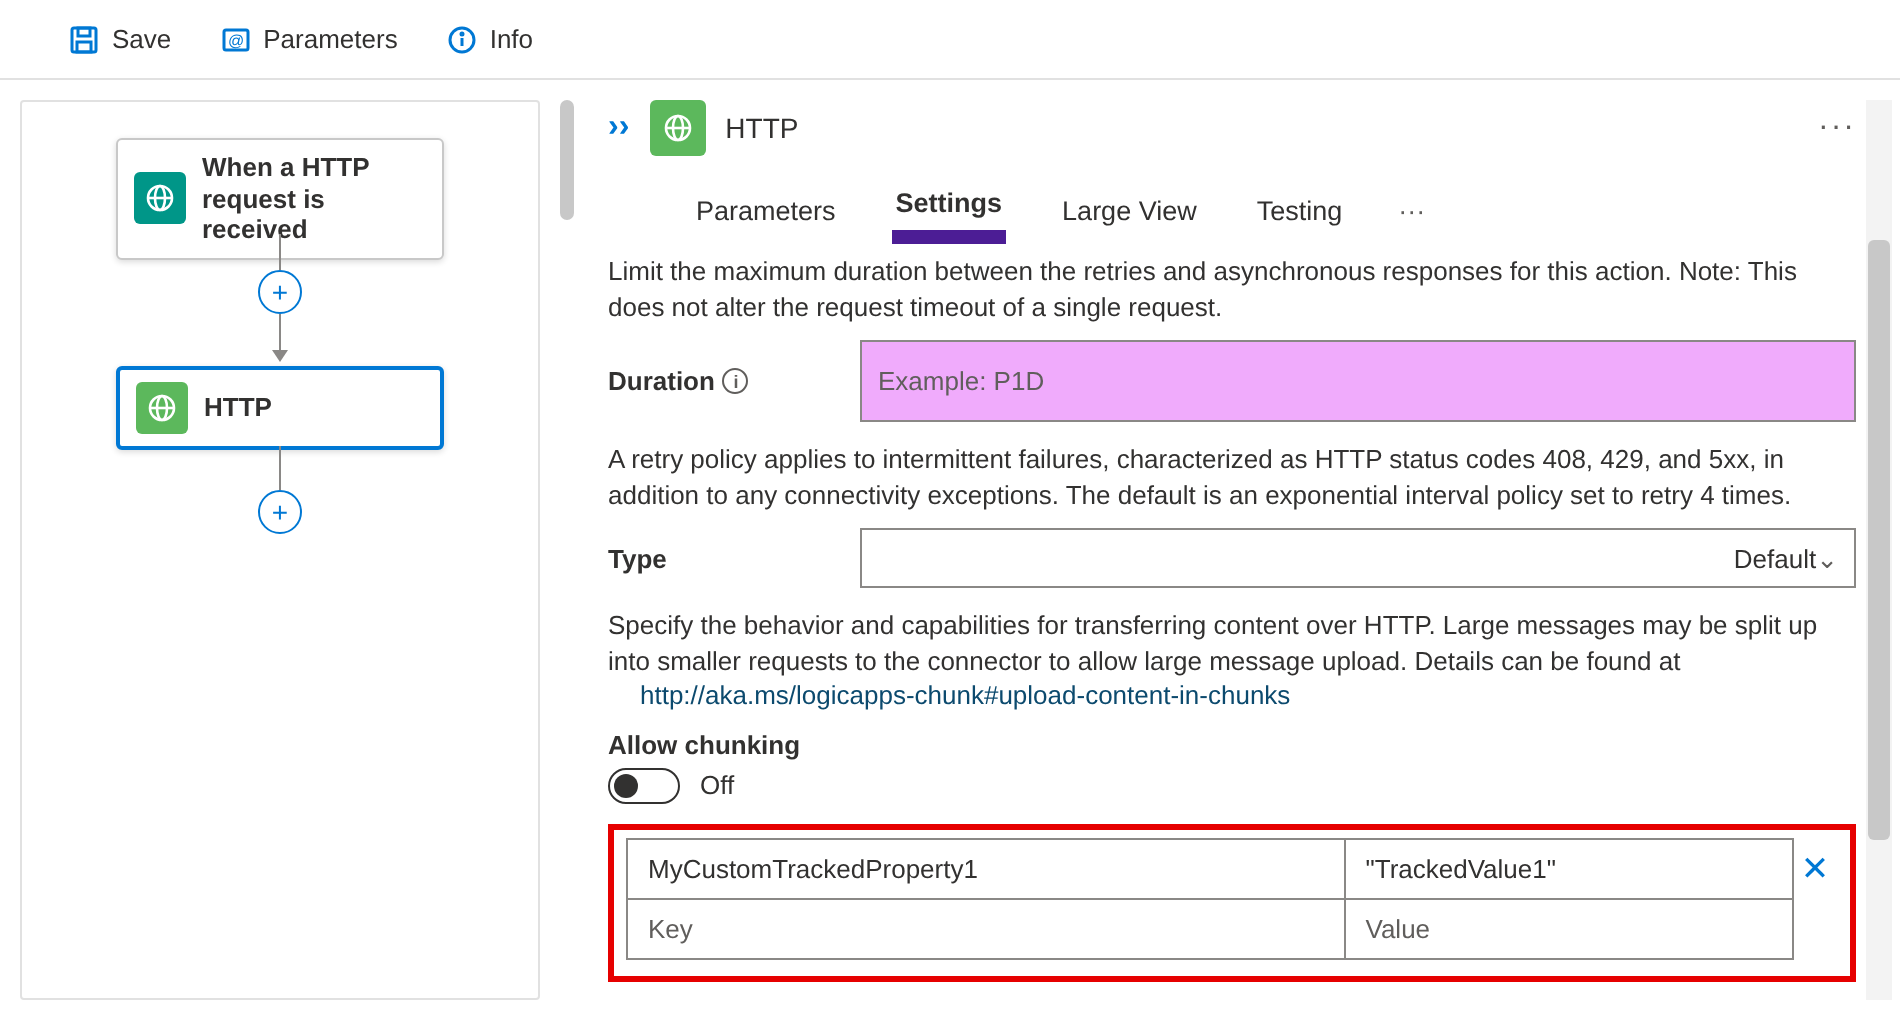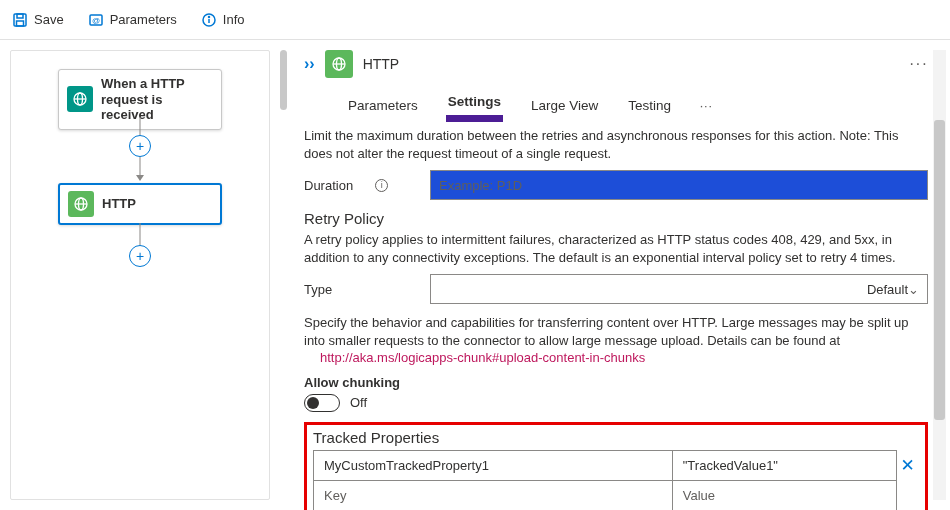--- a/index.html
+++ b/index.html
@@ -1,20 +1,20 @@
 <!DOCTYPE html>
 <html><head>
 <meta charset="utf-8">
 <style>
   * { box-sizing: border-box; }
   html, body { margin:0; padding:0; font-family: "Segoe UI", Arial, sans-serif; font-size:13px; color:#323130; }
   body { width:950px; height:510px; background:#fff; overflow:hidden; position:relative; }
 
   
-  .toolbar { height:40px; border-bottom:1px solid #e1e1e1; display:flex; align-items:center; padding:0 4px; }
+  .toolbar { height:40px; border-bottom:1px solid #e1e1e1; display:flex; align-items:center; padding:0 26px; }
   .tb-btn { display:flex; align-items:center; gap:6px; padding:4px 8px; margin-right:8px; cursor:pointer; color:#323130; font-size:13px; }
   .tb-icon { width:16px; height:16px; display:flex; align-items:center; justify-content:center; color:#0078d4; }
   .tb-icon svg { width:16px; height:16px; stroke:#0078d4; fill:none; stroke-width:1.5; }
 
   .main { display:flex; height:470px; }
 
   
   .canvas-wrap { width:290px; position:relative; overflow:hidden; }
   .canvas-inner { position:absolute; left:10px; top:10px; right:20px; bottom:10px; border:1px solid #e1e1e1; border-radius:2px; }
   .canvas { position:relative; width:100%; height:100%; }
@@ -38,27 +38,27 @@
   .panel-more { margin-left:auto; color:#605e5c; cursor:pointer; font-size:16px; letter-spacing:1px; }
 
   .tabs { display:flex; gap:26px; border-bottom:1px solid transparent; margin:4px 0 4px 42px; font-size:13.5px; align-items:center; }
   .tab { padding:6px 2px; cursor:pointer; color:#323130; }
   .tab.active { border-bottom:7px solid #4c1d95; font-weight:600; }
   .tab-more { color:#605e5c; cursor:pointer; }
 
   .content { padding:0 0 0 0; font-size:13px; }
   .desc { color:#323130; margin:4px 0 8px 0; line-height:1.35; }
   .row-inline { display:flex; align-items:center; gap:16px; margin-bottom:10px; }
-  .field-label { width:110px; display:flex; align-items:center; gap:22px; font-size:13px; }
+  .field-label { width:110px; display:flex; align-items:center; gap:4px; font-size:13px;font-weight:bold; }
   .info-dot { width:13px; height:13px; border:1px solid #605e5c; border-radius:50%; display:inline-flex; align-items:center; justify-content:center; font-size:9px; color:#605e5c; }
-  .text-input { flex:1; height:30px; border:1px solid #8a8886; padding:4px 8px; font-size:13px; background:#1d4ed8; }
+  .text-input { flex:1; height:41px; border:1px solid #8a8886; padding:4px 8px; font-size:13px; background:#f0abfc; }
   .text-input::placeholder { color:#605e5c; }
 
   .section-head { font-size:15px; margin:4px 0 0 0; }
-  .link { color:#be185d; text-decoration:none;padding-left:16px; }
+  .link { color:#0c4a6e; text-decoration:none;padding-left:16px; }
 
   .select { flex:1; height:30px; border:1px solid #8a8886; background:#fff; display:flex; align-items:center; justify-content:flex-end; padding:0 8px; cursor:pointer; }
   .chev { color:#605e5c; }
 
   .bold-label { font-weight:600; margin-top:0; }
   .toggle-row { display:flex; align-items:center; gap:10px; margin:4px 0 10px 0; }
   .toggle { width:36px; height:18px; border:1px solid #323130; border-radius:10px; position:relative; background:#fff; cursor:pointer; }
   .toggle-knob { width:12px; height:12px; background:#323130; border-radius:50%; position:absolute; left:2px; top:2px; }
 
   .tracked-box { border:3px solid #e60000; padding:4px 6px 8px 6px; }
@@ -168,21 +168,20 @@
     <div class="content">
       <div class="desc">Limit the maximum duration between the retries and asynchronous responses for this action. Note: This does not alter the request timeout of a single request.</div>
       <div class="row-inline">
         <div class="field-label">
           <span>Duration</span>
           <span class="info-dot">i</span>
         </div>
         <input class="text-input" placeholder="Example: P1D" style="">
       </div>
 
-      <div class="section-head">Retry Policy</div>
       <div class="desc">A retry policy applies to intermittent failures, characterized as HTTP status codes 408, 429, and 5xx, in addition to any connectivity exceptions. The default is an exponential interval policy set to retry 4 times.</div>
       <div class="row-inline">
         <div class="field-label">Type</div>
         <div class="select">
           <span>Default</span>
           <span class="chev">⌄</span>
         </div>
       </div>
 
       <div class="desc">
@@ -191,21 +190,20 @@
       </div>
       <div class="bold-label">Allow chunking</div>
       <div class="toggle-row">
         <div class="toggle">
           <div class="toggle-knob"></div>
         </div>
         <span>Off</span>
       </div>
 
       <div class="tracked-box">
-        <div class="tp-head">Tracked Properties</div>
         <table class="tp-table">
           <tbody>
               <tr>
             <td>MyCustomTrackedProperty1</td>
             <td>"TrackedValue1"</td>
             <td class="del">✕</td>
           </tr>
           <tr>
             <td class="placeholder">Key</td>
             <td class="placeholder">Value</td>

